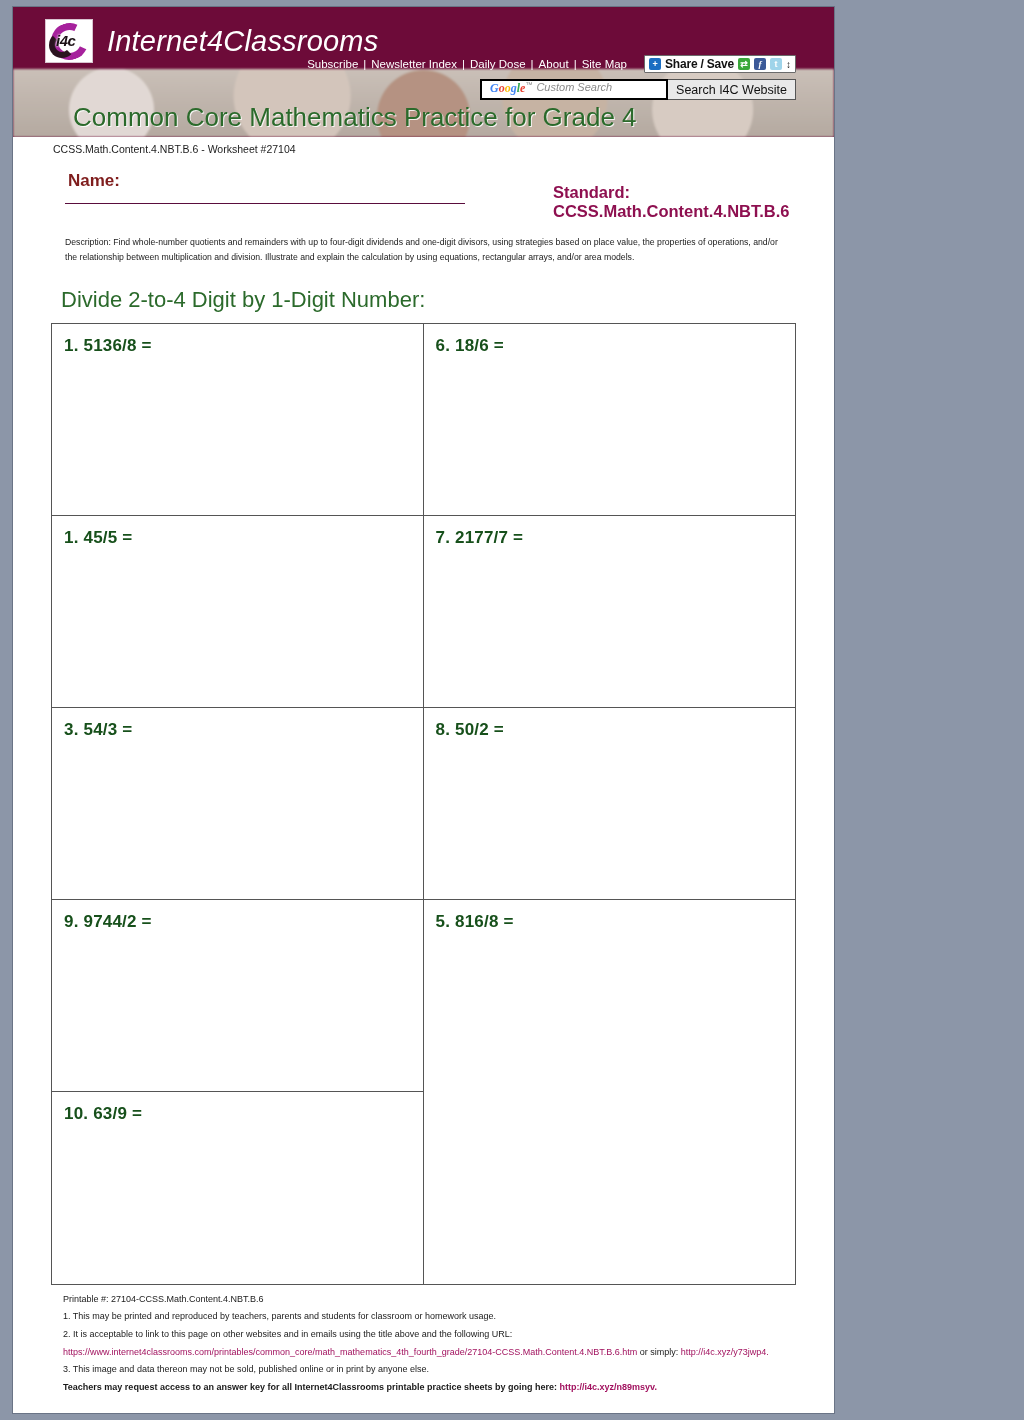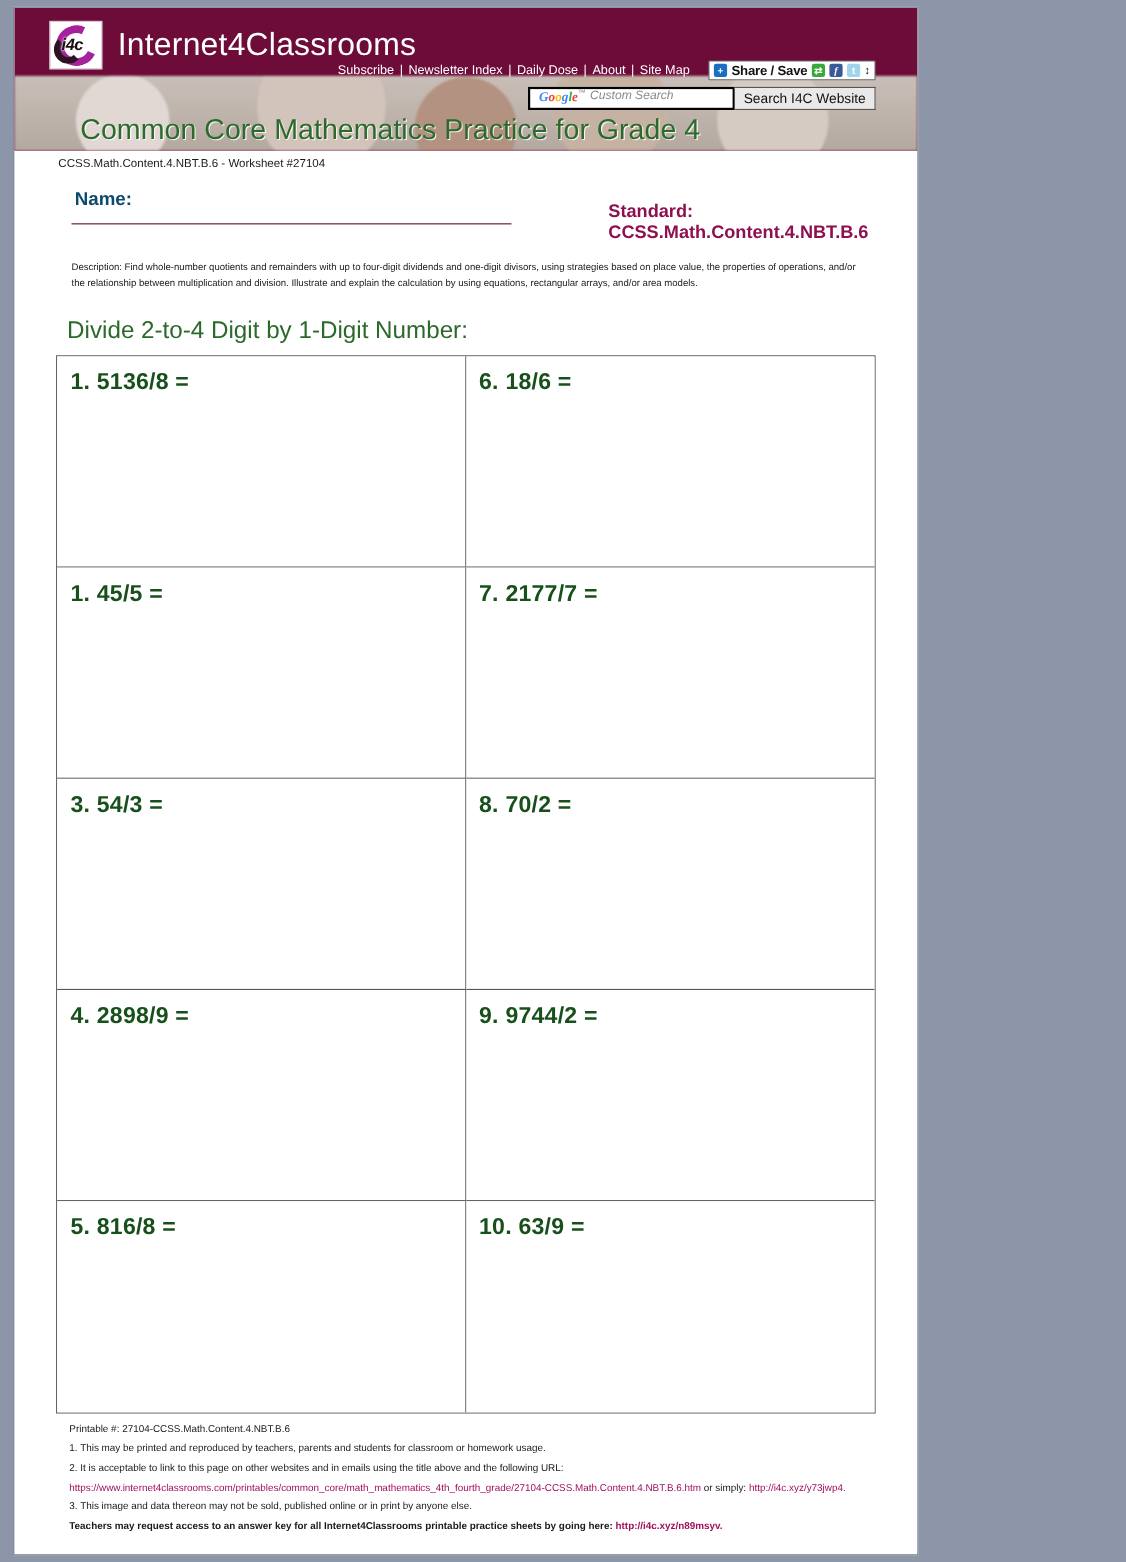--- a/index.html
+++ b/index.html
@@ -68,21 +68,21 @@
     border: 6px solid #2b1420;
     border-top-color: transparent; border-right-color: transparent;
   }
   .logo .txt {
     position: absolute; left: 10px; top: 12px;
     font-style: italic; font-weight: bold; font-size: 15px;
     color: #1a1014; letter-spacing: -.5px;
     text-shadow: 0 0 2px #fff, 0 0 3px #fff;
   }
   .brandname {
-    color: #ffffff; font-size: 29px; 
+    color: #ffffff; font-size: 29px; font-style: italic;
     margin-left: 14px; letter-spacing: .2px; white-space: nowrap;
   }
 
   .navrow {
     position: absolute; right: 38px; top: 48px;
     display: flex; align-items: center; gap: 0;
   }
   .navlink {
     color: #ffffff; font-size: 11.5px; text-decoration: none;
     padding: 0 5px; white-space: nowrap;
@@ -132,21 +132,21 @@
   .body { padding: 0 0 0 0; }
   .wsid {
     font-size: 10.5px; color: #1c1c1c;
     margin: 6px 0 0 40px;
   }
   .nameRow {
     position: relative; height: 62px; margin-top: 12px;
   }
   .nameLabel {
     position: absolute; left: 55px; top: 4px;
-    font-size: 17px; font-weight: bold; color: #0c4a6e;
+    font-size: 17px; font-weight: bold; color: #7f1d1d;
   }
   .nameLine {
     position: absolute; left: 52px; top: 36px;
     width: 400px; border-bottom: 1.5px solid #5a0d3d;
   }
   .standard {
     position: absolute; left: 540px; top: 16px;
     font-size: 16.5px; font-weight: bold; color: #8e1050;
   }
   .desc {
@@ -170,21 +170,21 @@
   .cell {
     border-right: 1px solid #555;
     border-bottom: 1px solid #555;
     padding: 12px 0 0 12px;
     position: relative;
     background: #fff;
   }
   .cell:nth-child(2n) { border-right: none; }
   .cell.lastrow { border-bottom: none; }
   .qtext {
-    font-size: 21px; font-weight: bold; color: #17501b;
+    font-size: 17px; font-weight: bold; color: #17501b;
     letter-spacing: .2px;
   }
 
   
   .footer {
     margin: 6px 40px 0 50px;
     font-size: 9px; color: #1a1a1a; line-height: 1.95;
   }
   .footer .b { font-weight: bold; }
   .lnk { color: #a1115e; text-decoration: none; }
@@ -263,24 +263,21 @@
         <div class="cell">
             <div class="qtext">1. 45/5 =</div>
           </div>
         <div class="cell">
             <div class="qtext">7. 2177/7 =</div>
           </div>
         <div class="cell">
             <div class="qtext">3. 54/3 =</div>
           </div>
         <div class="cell">
-            <div class="qtext">8. 70/2 =</div>
-          </div>
-        <div class="cell">
-            <div class="qtext">4. 2898/9 =</div>
+            <div class="qtext">8. 50/2 =</div>
           </div>
         <div class="cell">
             <div class="qtext">9. 9744/2 =</div>
           </div>
         <div class="cell lastrow">
             <div class="qtext">5. 816/8 =</div>
           </div>
         <div class="cell lastrow">
             <div class="qtext">10. 63/9 =</div>
           </div>

